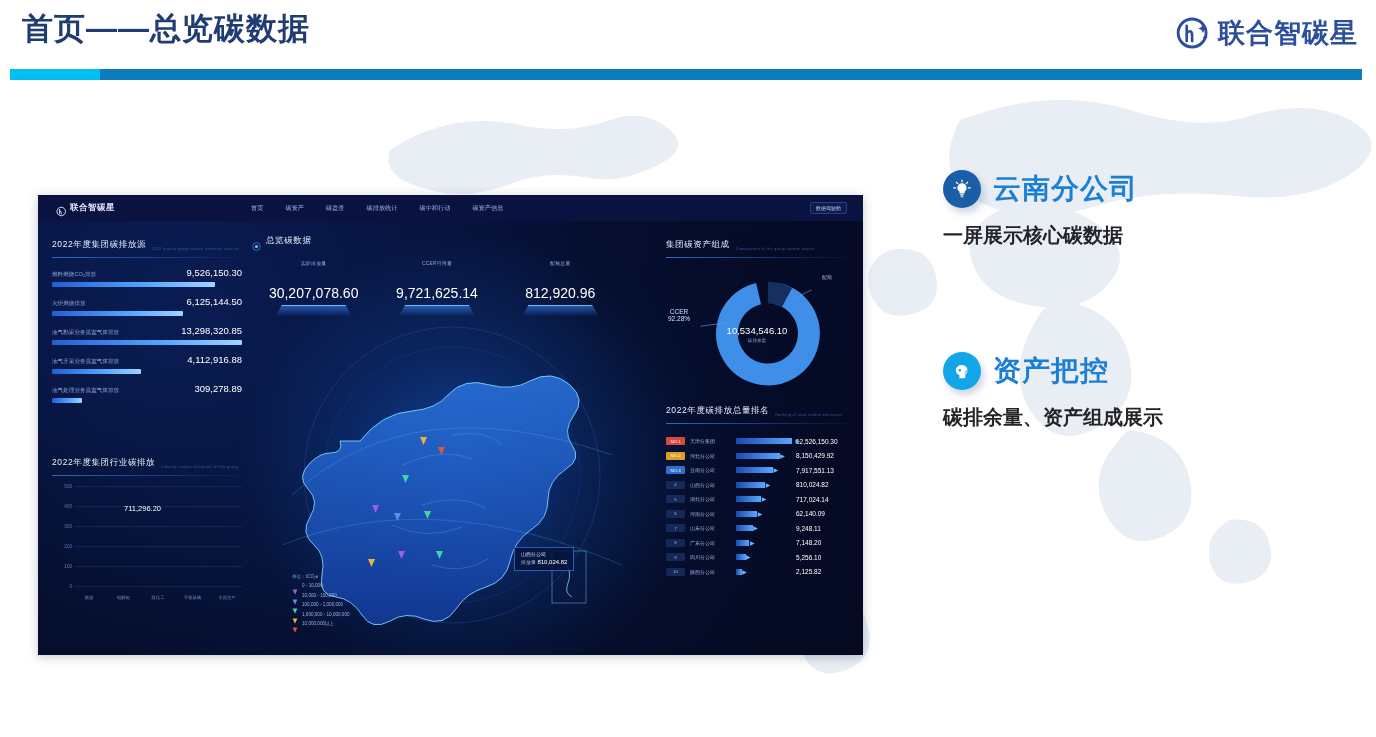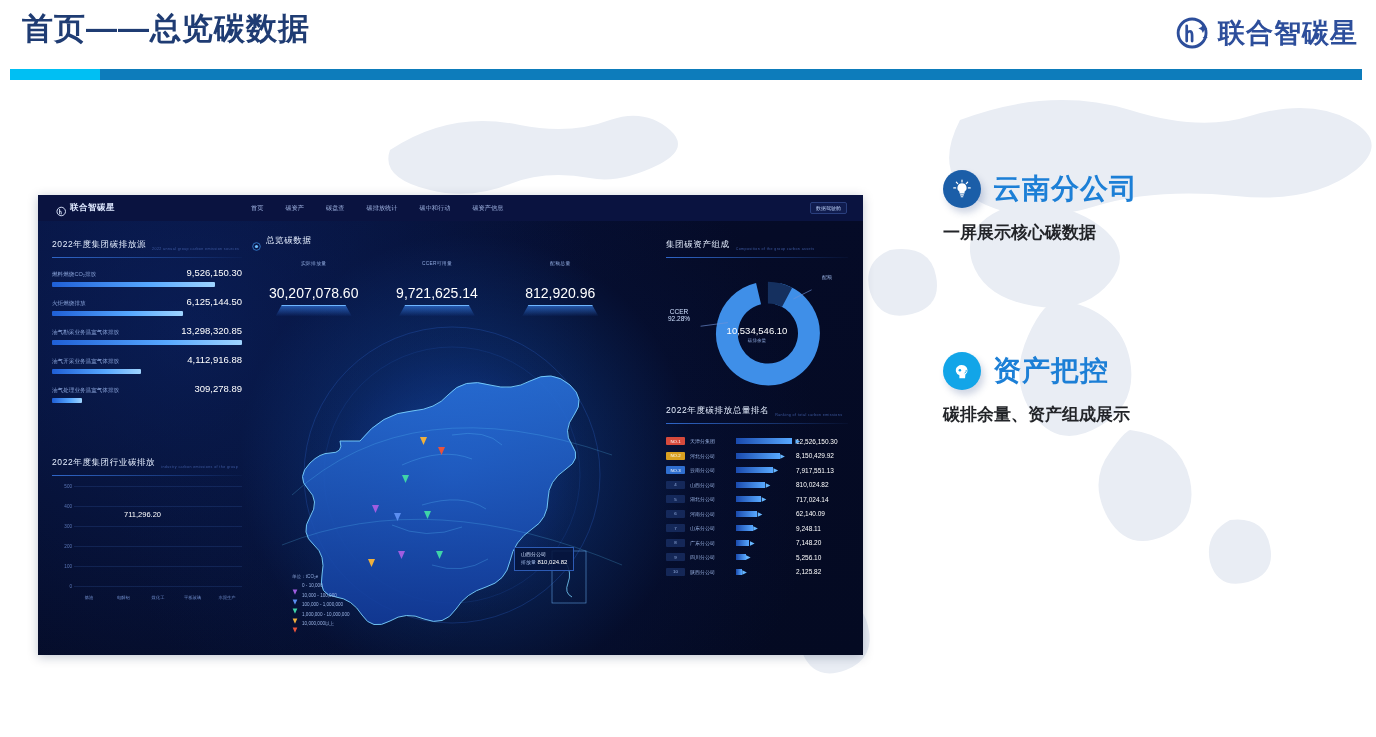--- a/index.html
+++ b/index.html
@@ -100,21 +100,21 @@
   .ytick { position: absolute; right: 2px; font-size: 4.6px; color: #5d78b8; transform: translateY(-50%); }
   .gridline { position: absolute; left: 22px; right: 0; height: 1px; background: rgba(60,100,180,0.22); }
   .bars { position: absolute; left: 26px; right: 4px; bottom: 18px; height: 100px;
           display: flex; align-items: flex-end; justify-content: space-between; }
   .bar-col { width: 11px; display: flex; flex-direction: column; align-items: center; }
   .bar-shape { width: 11px; border-radius: 5px 5px 2px 2px;
                background: linear-gradient(180deg, #7cc4ff 0%, #2f7de8 35%, #1d4fc0 100%); }
   .xlabels { position: absolute; left: 26px; right: 4px; bottom: 4px;
              display: flex; justify-content: space-between; }
   .xlabels span { width: 22px; text-align: center; font-size: 4.3px; color: #6f8ccb; white-space: nowrap; }
-  .bar-datalabel { position: absolute; left: 72px; top: 24px; font-size: 7.5px; color: #ffffff; white-space: nowrap; }
+  .bar-datalabel { position: absolute; left: 72px; top: 18px; font-size: 7.5px; color: #ffffff; white-space: nowrap; }
 
   
   .db-center { position: absolute; left: 214px; top: 40px; width: 370px; }
   .center-head { display: flex; align-items: center; gap: 5px; }
   .dot-icon { width: 9px; height: 9px; }
   .kpis { display: flex; justify-content: space-around; margin-top: 13px; }
   .kpi { text-align: center; width: 116px; }
   .kpi-label { font-size: 4.8px; color: #8fa9dd; letter-spacing: .3px; white-space: nowrap; }
   .kpi-value { font-size: 14px; color: #ffffff; margin-top: 19px; white-space: nowrap; }
   .kpi-plate { margin: 4px auto 0; width: 76px; height: 11px;
@@ -169,21 +169,21 @@
   
   .feature { position: absolute; left: 943px; width: 400px; }
   .feature-head { display: flex; align-items: center; gap: 12px; }
   .feature-icon {
     width: 38px; height: 38px; border-radius: 50%;
     display: flex; align-items: center; justify-content: center;
     box-shadow: 3px 5px 7px rgba(40,70,130,0.22);
     flex: 0 0 38px;
   }
   .feature-title { font-size: 28px; font-weight: bold; letter-spacing: 1px; white-space: nowrap; }
-  .feature-desc { font-size: 17px; font-weight: bold; color: #222428; line-height: 1.95; margin-top: 8px; }
+  .feature-desc { font-size: 20px; font-weight: bold; color: #222428; line-height: 1.95; margin-top: 8px; }
   .feature-desc div { white-space: nowrap; }
 </style>
 </head>
 <body>
 
 <div class="slide">
 
   <div class="watermark">
     <svg viewBox="0 0 1376 737" preserveAspectRatio="none">
       <g fill="#e9edf4">

